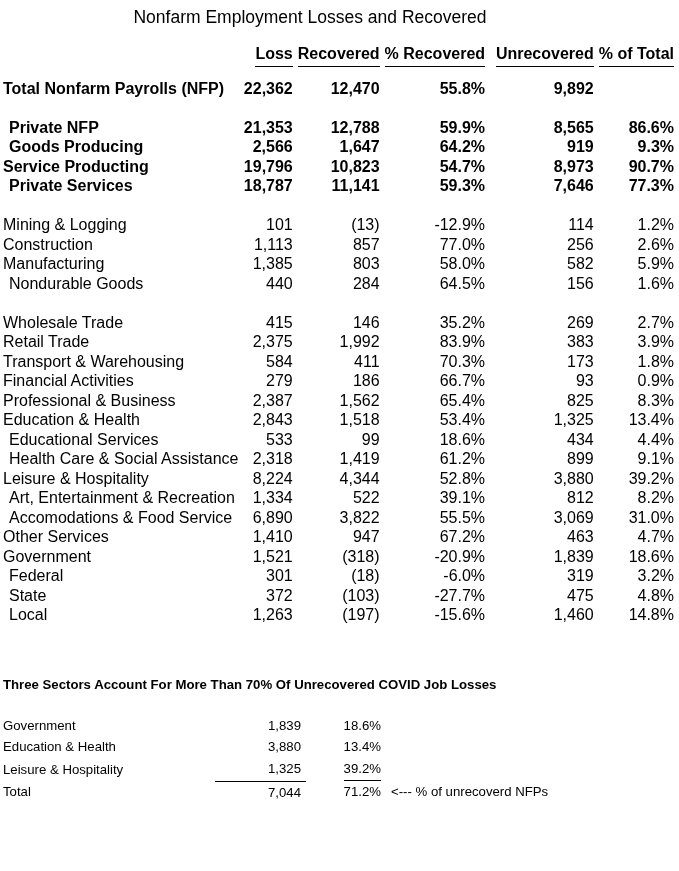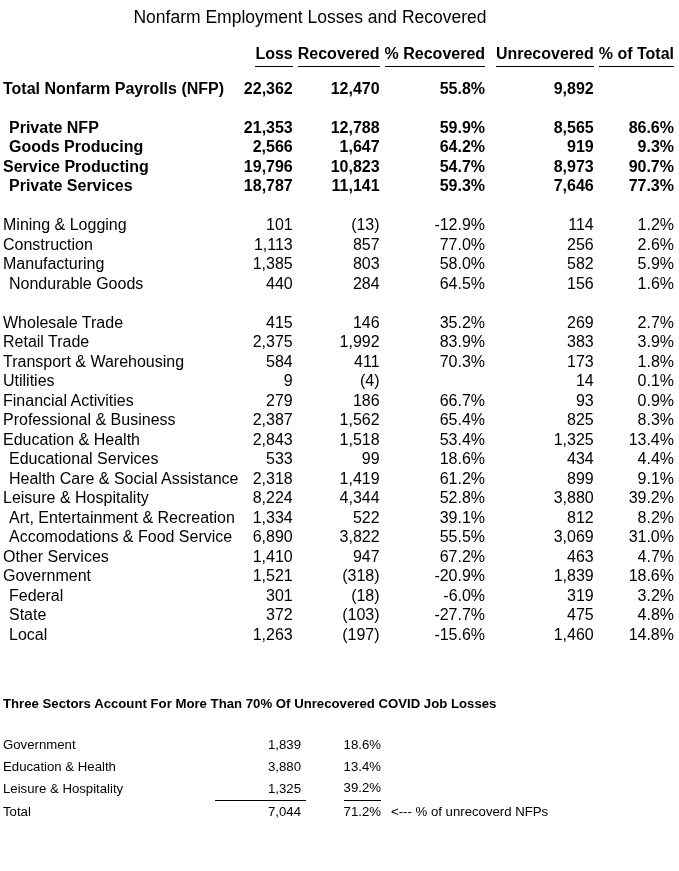--- a/index.html
+++ b/index.html
@@ -181,28 +181,20 @@
   </tr>
       <tr>
     <td class="lbl">Transport &amp; Warehousing</td>
     <td class="num">584</td>
     <td class="num">411</td>
     <td class="num">70.3%</td>
     <td class="num">173</td>
     <td class="num">1.8%</td>
   </tr>
       <tr>
-    <td class="lbl">Utilities</td>
-    <td class="num">9</td>
-    <td class="num">(4)</td>
-    <td class="num"></td>
-    <td class="num">14</td>
-    <td class="num">0.1%</td>
-  </tr>
-      <tr>
     <td class="lbl">Financial Activities</td>
     <td class="num">279</td>
     <td class="num">186</td>
     <td class="num">66.7%</td>
     <td class="num">93</td>
     <td class="num">0.9%</td>
   </tr>
       <tr>
     <td class="lbl">Professional &amp; Business</td>
     <td class="num">2,387</td>

